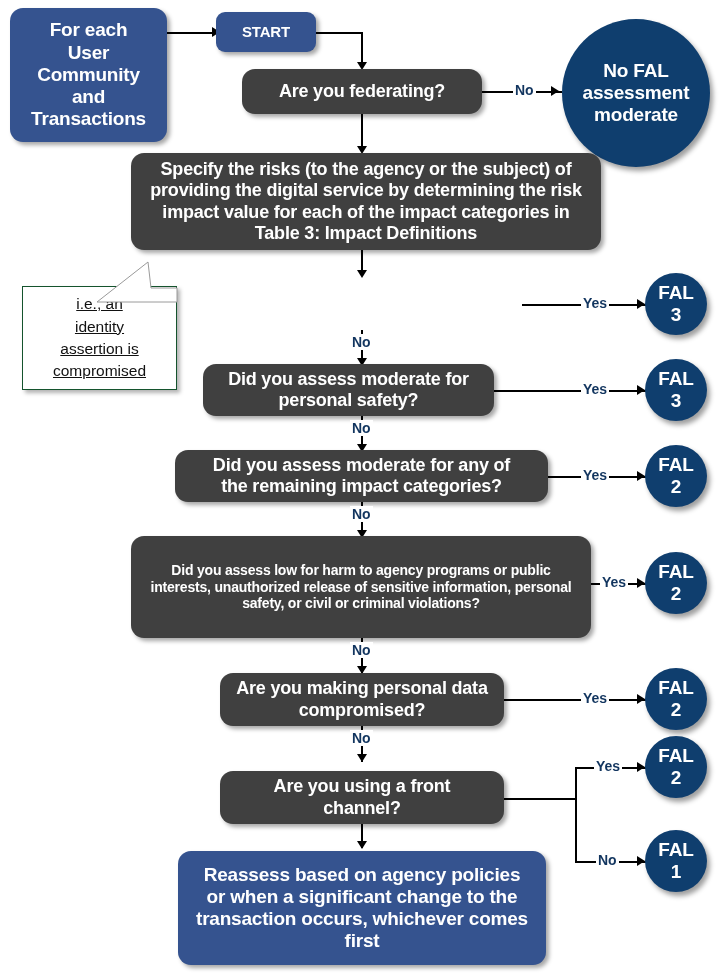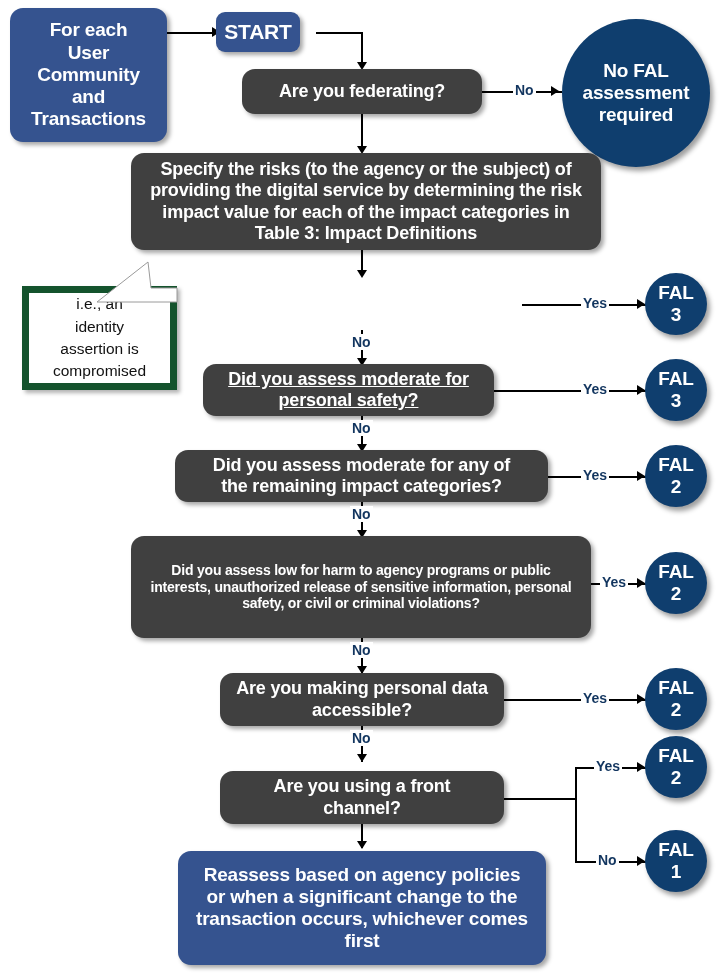--- a/index.html
+++ b/index.html
@@ -79,31 +79,32 @@
     background: #ffffff;
     padding: 0 2px;
     z-index: 4;
     white-space: nowrap;
   }
 
   
   .callout {
     position: absolute;
     background: #ffffff;
-    border: 7px solid #14532d;
+    border: 1px solid #14532d;
     box-shadow: 3px 3px 4px rgba(0,0,0,0.3);
     display: flex;
     align-items: center;
     justify-content: center;
     text-align: center;
     color: #111111;
     font-size: 15.5px;
     line-height: 1.45;
     z-index: 5;
     box-sizing: border-box;
+    text-decoration: underline;
   }
   .callout .txt { white-space: pre-line; display: block; width: 100%; }
   .callout-tail {
     position: absolute;
     z-index: 6;
   }
 </style>
 </head>
 <body>
 
@@ -186,45 +187,45 @@
   <div class="edge-label" style="left:596px; top:852px;">No</div>
 
   <div class="node navy" style="left:10px; top:8px; width:157px; height:134px; font-size:19px;">
     <span class="txt">For each
 User
 Community
 and
 Transactions</span>
   </div>
 
-  <div class="node navy" style="left:216px; top:12px; width:84px; height:40px; font-size:21px; border-radius:9px;">
+  <div class="node navy" style="left:216px; top:12px; width:100px; height:40px; font-size:15px; border-radius:9px;">
     <span class="txt">START</span>
   </div>
 
   <div class="node blue" style="left:242px; top:69px; width:240px; height:45px; font-size:18px;">
     <span class="txt">Are you federating?</span>
   </div>
 
   <div class="node round circle-navy" style="left:562px; top:19px; width:148px; height:148px; font-size:19px;">
     <span class="txt">No FAL
 assessment
-required</span>
+moderate</span>
   </div>
 
   <div class="node blue" style="left:131px; top:153px; width:470px; height:97px; font-size:18px; padding:20px 16px;">
     <span class="txt">Specify the risks (to the agency or the subject) of providing the digital service by determining the risk impact value for each of the impact categories in Table 3: Impact Definitions</span>
   </div>
 
 
   <div class="node round circle-navy" style="left:645px; top:273px; width:62px; height:62px; font-size:19px;">
     <span class="txt">FAL
 3</span>
   </div>
 
-  <div class="node blue" style="left:203px; top:364px; width:291px; height:52px; font-size:18px; padding:4px 14px;text-decoration:underline;">
+  <div class="node blue" style="left:203px; top:364px; width:291px; height:52px; font-size:18px; padding:4px 14px;">
     <span class="txt">Did you assess moderate for personal safety?</span>
   </div>
 
   <div class="node round circle-navy" style="left:645px; top:359px; width:62px; height:62px; font-size:19px;">
     <span class="txt">FAL
 3</span>
   </div>
 
   <div class="node blue" style="left:175px; top:450px; width:373px; height:52px; font-size:18px; padding:4px 24px;">
     <span class="txt">Did you assess moderate for any of the remaining impact categories?</span>
@@ -238,21 +239,21 @@
   <div class="node blue" style="left:131px; top:536px; width:460px; height:102px; font-size:14px; padding:4px 16px;">
     <span class="txt">Did you assess low for harm to agency programs or public interests, unauthorized release of sensitive information, personal safety, or civil or criminal violations?</span>
   </div>
 
   <div class="node round circle-navy" style="left:645px; top:552px; width:62px; height:62px; font-size:19px;">
     <span class="txt">FAL
 2</span>
   </div>
 
   <div class="node blue" style="left:220px; top:673px; width:284px; height:53px; font-size:18px; padding:4px 14px;">
-    <span class="txt">Are you making personal data accessible?</span>
+    <span class="txt">Are you making personal data compromised?</span>
   </div>
 
   <div class="node round circle-navy" style="left:645px; top:668px; width:62px; height:62px; font-size:19px;">
     <span class="txt">FAL
 2</span>
   </div>
 
   <div class="node blue" style="left:220px; top:771px; width:284px; height:53px; font-size:18px; padding:20px 14px;">
     <span class="txt">Are you using a front channel?</span>
   </div>

